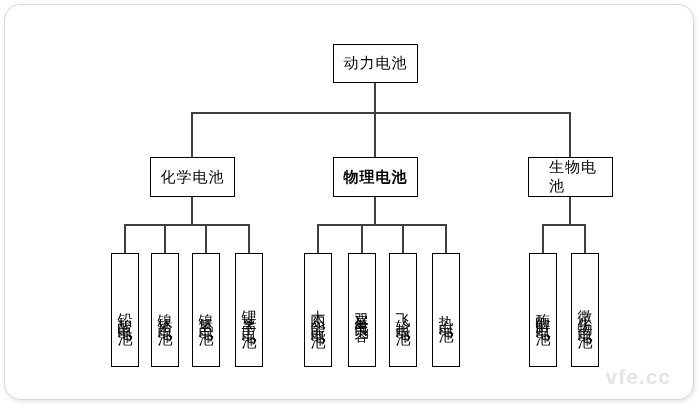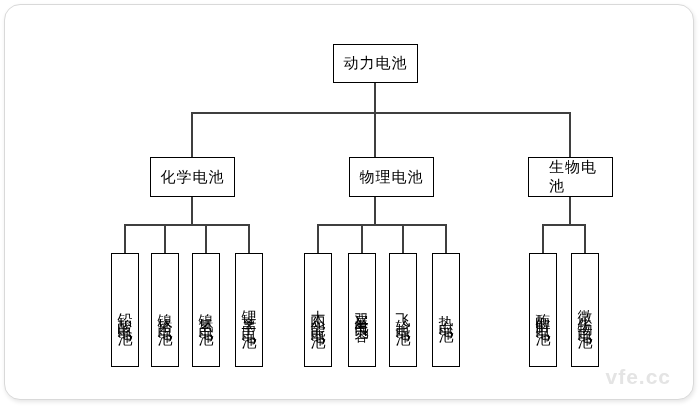--- a/index.html
+++ b/index.html
@@ -35,21 +35,21 @@
     align-items: center;
     justify-content: center;
     font-size: 15px;
     color: #000000;
     letter-spacing: 1px;
     z-index: 2;
   }
   .root-box  { left: 328px; top: 39px;  width: 85px; height: 39px; }
   .level2    { top: 152px; width: 85px; height: 40px; }
   .b1 { left: 145px; }
-  .b2 { left: 344px; }
+  .b2 { left: 328px; font-weight: bold; }
   .b3 { left: 523px; padding-left: 20px; }
   
   .leaf {
     position: absolute;
     top: 248px;
     width: 28px;
     height: 114px;
     background: #ffffff;
     border: 1px solid #000000;
     box-sizing: border-box;

